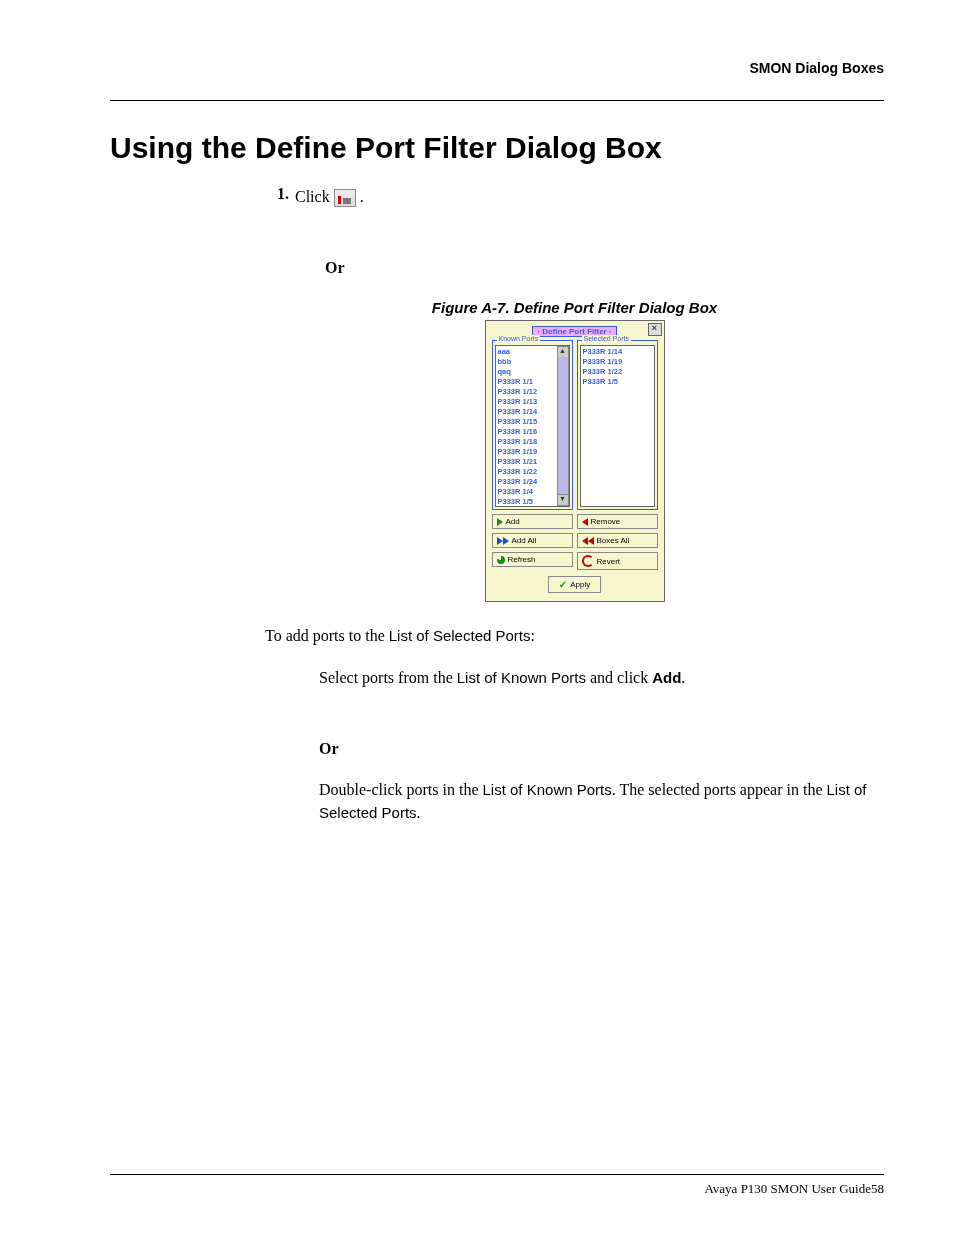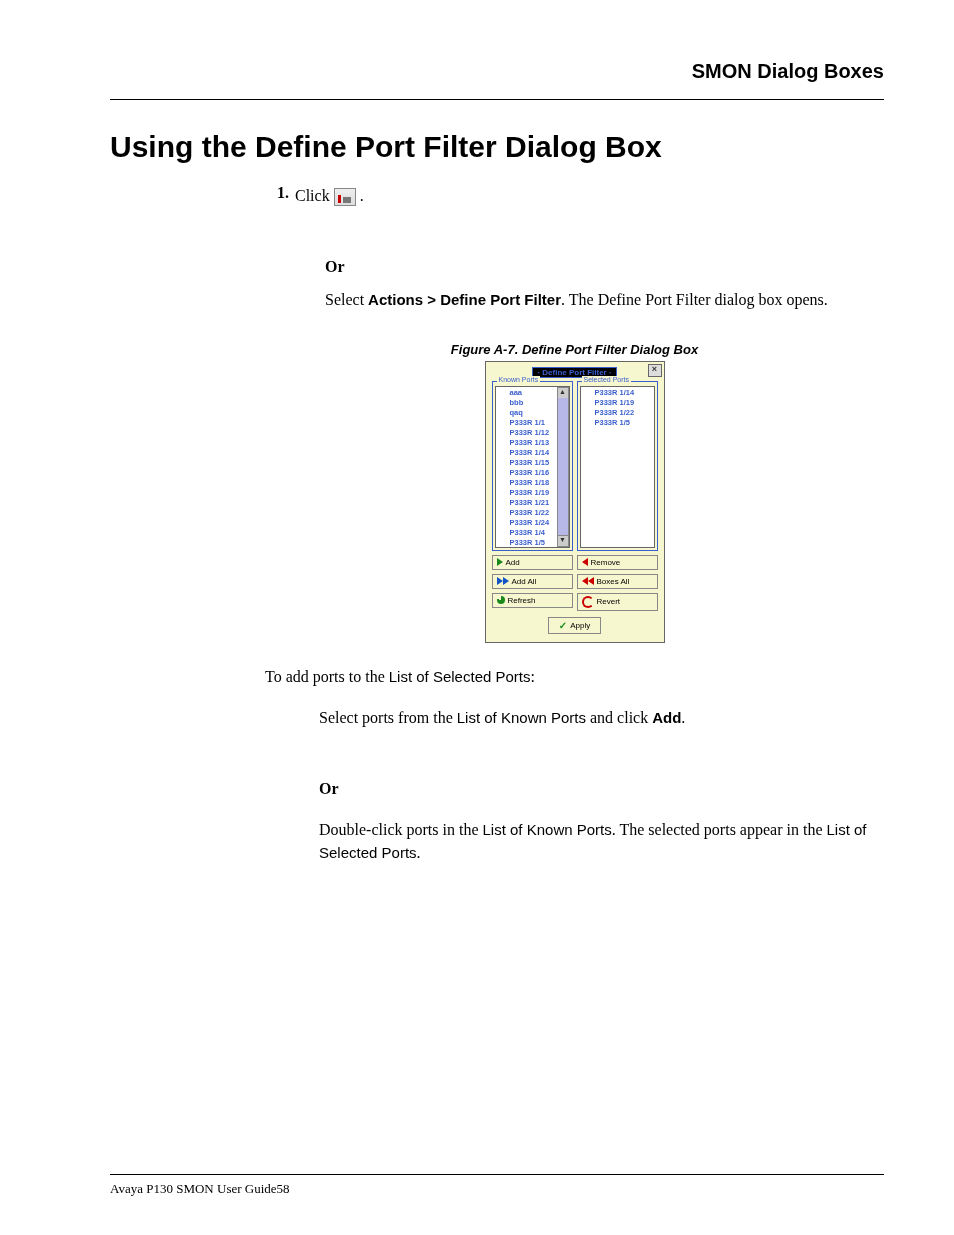--- a/index.html
+++ b/index.html
@@ -16,22 +16,22 @@
   .page {
     padding: 60px 70px 40px 110px;
     box-sizing: border-box;
     height: 100%;
     position: relative;
   }
   .header-right {
     text-align: right;
     font-family: Arial, Helvetica, sans-serif;
     font-weight: bold;
-    font-size: 20px;
-    margin-bottom: 16px;
+    font-size: 14px;
+    margin-bottom: 24px;
   }
   .header-rule {
     border: none;
     border-top: 1.5px solid #000;
     margin: 0 0 30px 0;
   }
   h1.title {
     font-family: Arial, Helvetica, sans-serif;
     font-weight: bold;
     font-size: 30px;
@@ -87,22 +87,22 @@
   }
   .sub-indent {
     margin-left: 30px;
     margin-top: 10px;
   }
   .figure-caption {
     font-family: Arial, Helvetica, sans-serif;
     font-style: italic;
     font-weight: bold;
     text-align: center;
-    font-size: 13px;
-    margin: 12px 0 4px 0;
+    font-size: 15px;
+    margin: 20px 0 4px 0;
   }
   .figure-wrap {
     display: flex;
     justify-content: center;
     margin-bottom: 22px;
   }
   
   .dialog {
     width: 178px;
     border: 1px solid #666;
@@ -121,21 +121,21 @@
     line-height: 9px;
     text-align: center;
     font-weight: bold;
     color: #333;
   }
   .dialog-title {
     text-align: center;
     padding: 6px 0 4px 0;
   }
   .dialog-title span {
-    background: #000000;
+    background: #f0abfc;
     border: 1px solid #3a5fcd;
     color: #3a5fcd;
     font-weight: bold;
     padding: 0 4px;
     font-size: 8px;
   }
   .panels {
     display: flex;
     gap: 4px;
     padding: 0 6px;
@@ -157,21 +157,21 @@
   .listbox {
     border: 1px solid #666;
     background: #fff;
     height: 158px;
     overflow: hidden;
     position: relative;
     font-size: 7.5px;
     font-weight: bold;
     color: #3a5fcd;
     line-height: 10px;
-    padding: 1px 14px;
+    padding: 1px 2px;
   }
   .scroll-up, .scroll-down {
     position: absolute;
     right: 0;
     width: 10px; height: 10px;
     background: #ccc;
     border: 1px solid #888;
     font-size: 7px; text-align: center;
     line-height: 8px;
     color: #333;
@@ -242,21 +242,21 @@
     left: 110px; right: 70px;
     bottom: 38px;
   }
   .footer-rule {
     border: none;
     border-top: 1px solid #000;
     margin: 0 0 6px 0;
   }
   .footer-row {
     display: flex;
-    justify-content: flex-start;
+    justify-content: flex-end;
     font-size: 13px;
   }
 </style>
 </head>
 <body>
 
 <div class="page">
   <div class="header-right">SMON Dialog Boxes</div>
   <hr class="header-rule">
 
@@ -265,23 +265,20 @@
   <div class="body-indent">
 
     <div class="ol-item">
       <div class="ol-num">1.</div>
       <div class="ol-content">
         <span>Click </span>
         <span class="icon-box"></span>
         <span>.</span>
         <div class="sub-indent">
           <div class="bold">Or</div>
-          <p class="para" style="margin-top:10px;">
-            <span>Select </span><span class="bold sans" style="font-size:15px;">Actions &gt; Define Port Filter</span><span>. The Define Port Filter dialog box opens.</span>
-          </p>
         </div>
       </div>
     </div>
 
     <div class="figure-caption">Figure A-7.  Define Port Filter Dialog Box</div>
     <div class="figure-wrap">
       <div class="dialog">
         <div class="dialog-close">×</div>
         <div class="dialog-title"><span>· Define Port Filter ·</span></div>
         <div class="panels">

